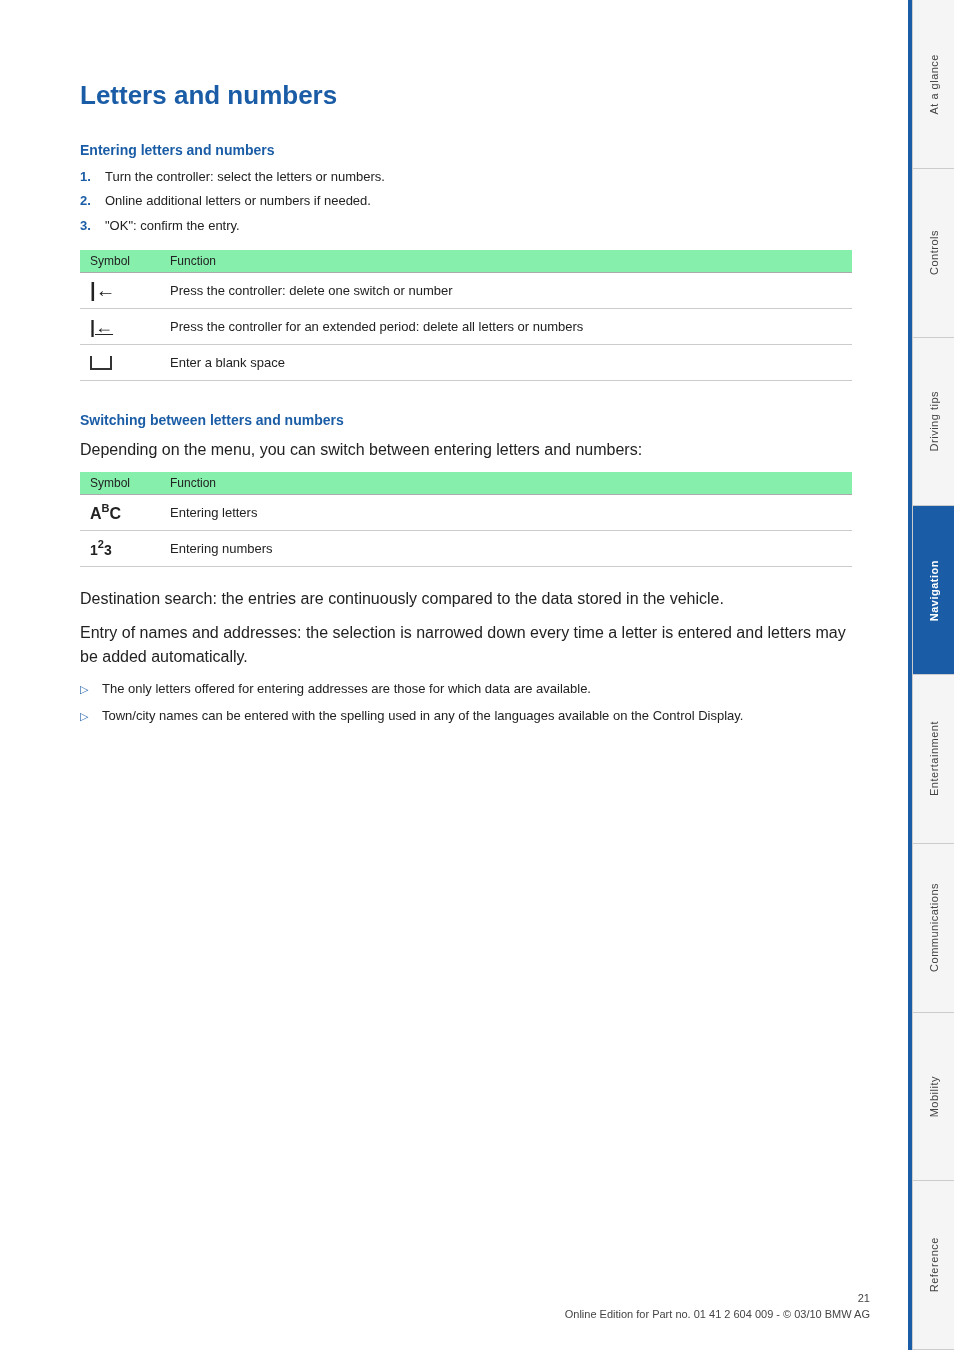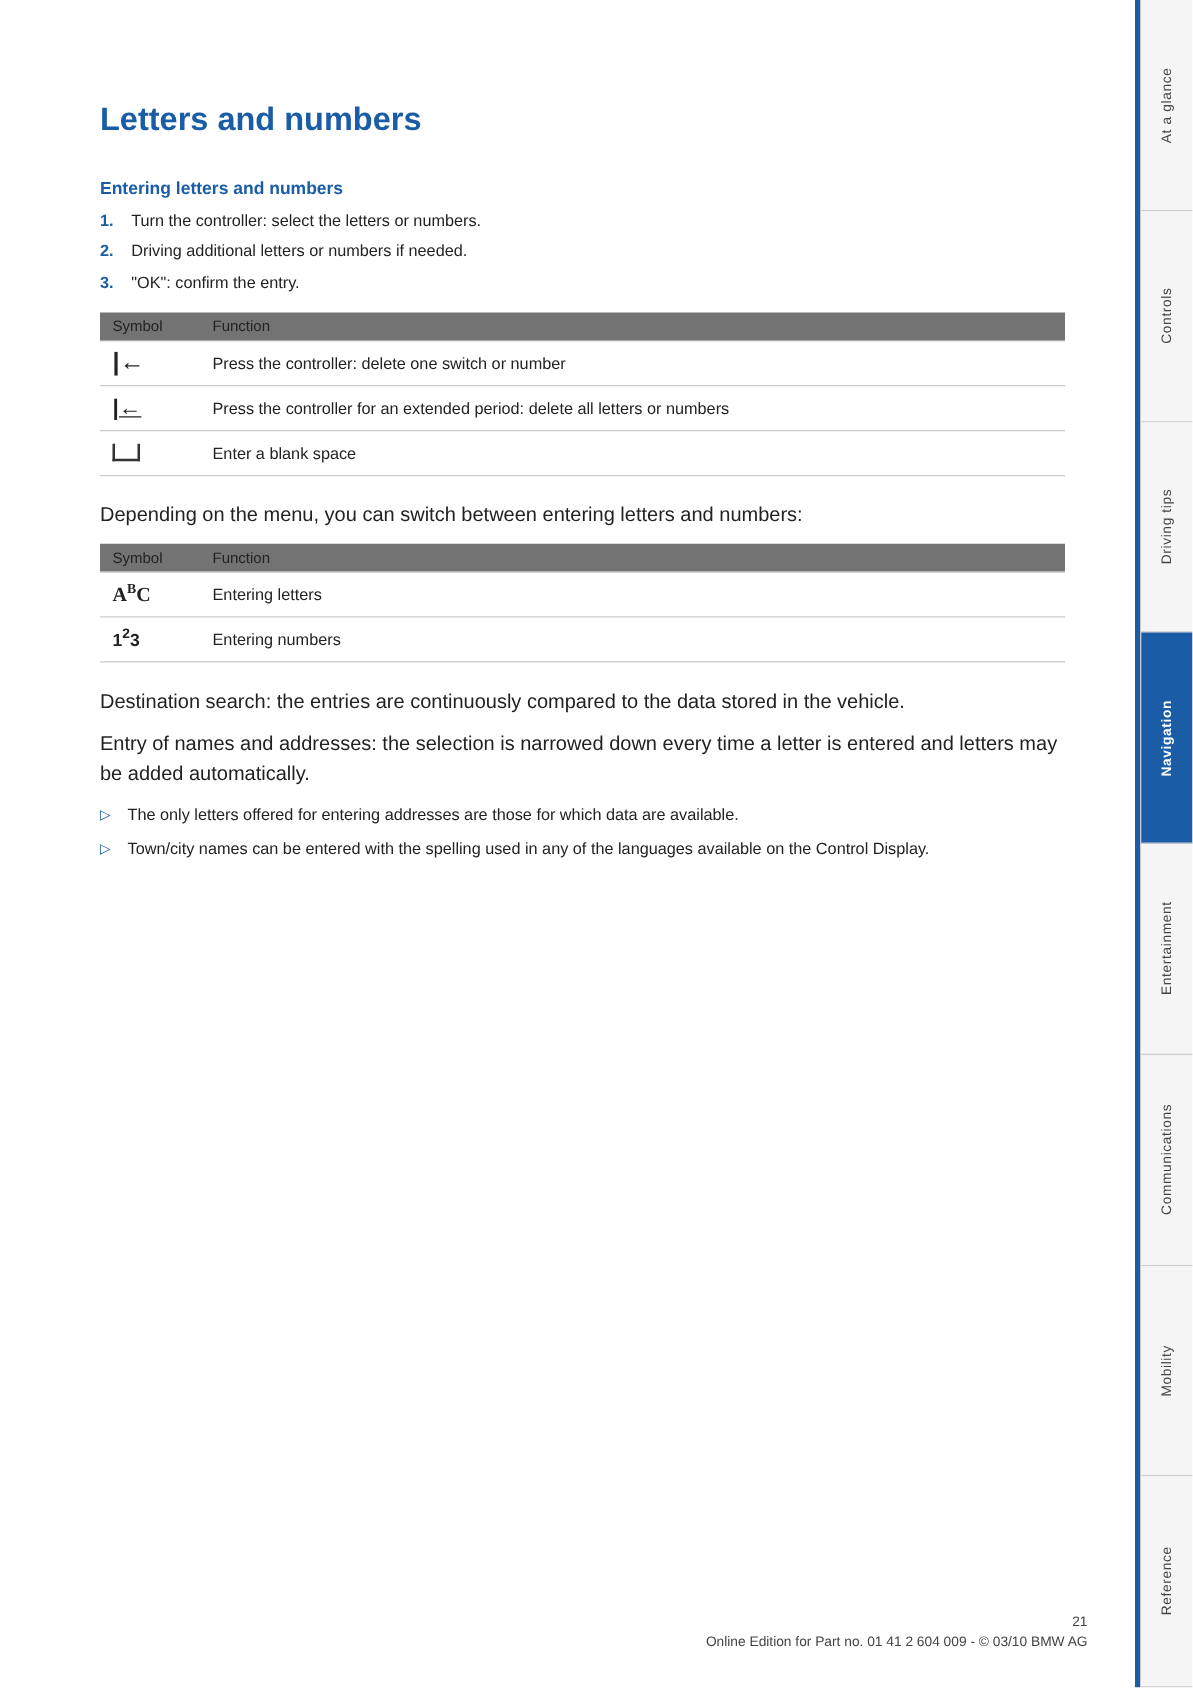--- a/index.html
+++ b/index.html
@@ -107,21 +107,21 @@
 
     
     .symbol-table {
       width: 100%;
       border-collapse: collapse;
       margin-bottom: 20px;
       font-size: 13px;
     }
 
     .symbol-table thead tr {
-      background: #737373;
+      background: #86efac;
     }
 
     .symbol-table thead th {
       padding: 4px 10px;
       text-align: left;
       font-weight: normal;
       font-size: 12px;
       border-bottom: 1px solid #aaa;
     }
 
@@ -152,21 +152,20 @@
       height: 14px;
       border: 2px solid #333;
       border-top: none;
       position: relative;
       vertical-align: middle;
     }
 
     .symbol-abc {
       font-size: 18px;
       font-weight: bold;
-      font-family: Liberation Serif, serif;
     }
 
     .symbol-123 {
       font-size: 18px;
       font-weight: bold;
     }
 
     .symbol-abc sup {
       font-size: 11px;
     }
@@ -235,21 +234,21 @@
 
     <h2 class="section-heading">Entering letters and numbers</h2>
 
     <ol class="steps-list">
       <li>
         <span class="step-num">1.</span>
         <span>Turn the controller: select the letters or numbers.</span>
       </li>
       <li>
         <span class="step-num">2.</span>
-        <span>Driving additional letters or numbers if needed.</span>
+        <span>Online additional letters or numbers if needed.</span>
       </li>
       <li>
         <span class="step-num">3.</span>
         <span>"OK": confirm the entry.</span>
       </li>
     </ol>
 
     <table class="symbol-table">
       <thead>
         <tr>
@@ -272,20 +271,21 @@
         </tr>
         <tr>
           <td>
             <span class="symbol-icon-space"></span>
           </td>
           <td>Enter a blank space</td>
         </tr>
       </tbody>
     </table>
 
+    <h2 class="section-heading">Switching between letters and numbers</h2>
 
     <p class="body-text">Depending on the menu, you can switch between entering letters and numbers:</p>
 
     <table class="symbol-table">
       <thead>
         <tr>
           <th>Symbol</th>
           <th>Function</th>
         </tr>
       </thead>

